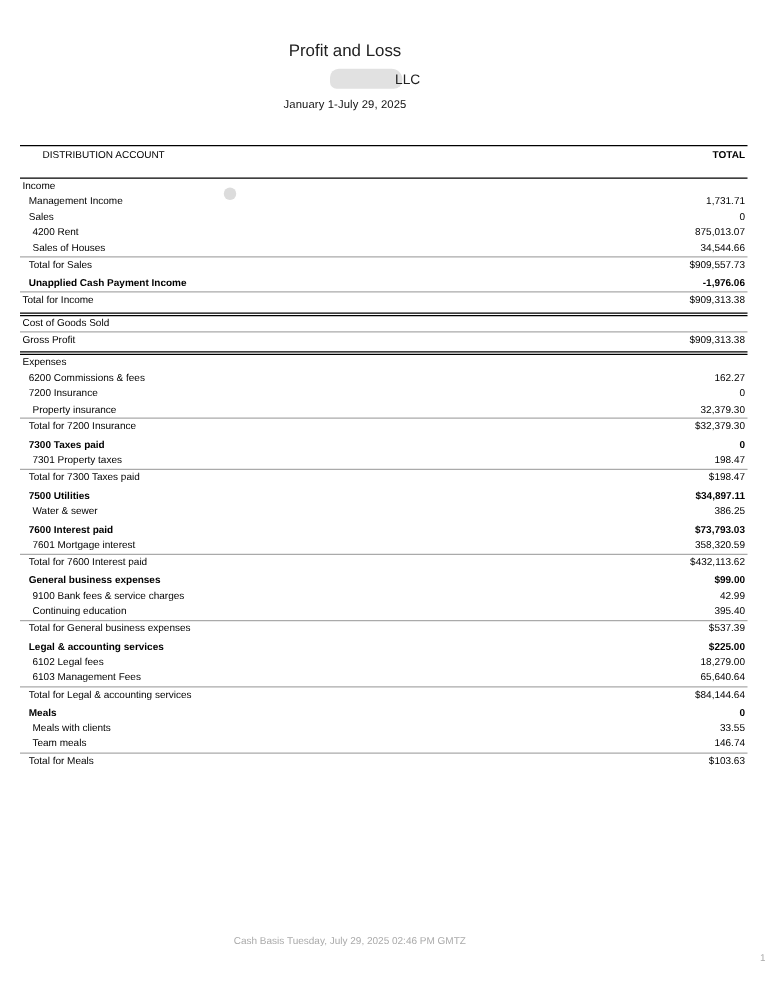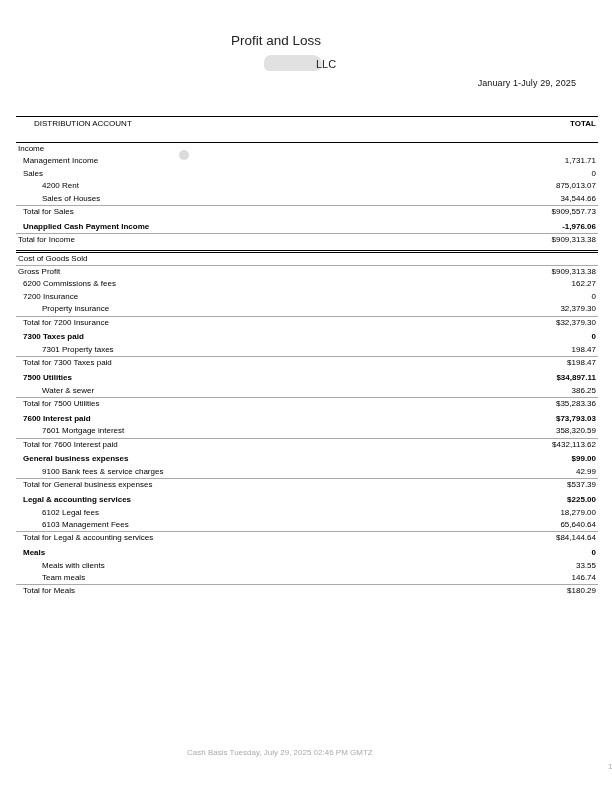--- a/index.html
+++ b/index.html
@@ -3,34 +3,34 @@
 <meta charset="utf-8">
 <style>
   html, body { margin: 0; padding: 0; background: #ffffff; }
   body { width: 612px; height: 792px; position: relative; overflow: hidden;
          font-family: "Liberation Sans", "DejaVu Sans", sans-serif; color: #000; }
   .title { position: absolute; top: 33px; left: 0; width: 552px; text-align: center;
            font-size: 13.5px; color: #222; }
   .redact { position: absolute; top: 55px; left: 264px; width: 58px; height: 16px;
             background: #e1e1e1; border-radius: 8px 10px 8px 6px; }
   .company-suffix { position: absolute; top: 58px; left: 316px; font-size: 11px; color: #222; }
-  .period { position: absolute; top: 78px; left: 0; width: 552px; text-align: right;
-            font-size: 9px; font-weight: normal; color: #111; letter-spacing: 0.1px; padding-left: 24px; }
+  .period { position: absolute; top: 78px; left: 0; width: 552px; text-align: center;
+            font-size: 9px; font-weight: normal; color: #111; letter-spacing: 0.1px; }
 
   .report { position: absolute; top: 116px; left: 16px; width: 582px; }
   .hdr { border-top: 1px solid #000; height: 25px; position: relative; font-size: 8px; }
   .hdr .acct { position: absolute; left: 2px; top: 2px; padding-left: 16px; }
   .hdr .tot { position: absolute; right: 2px; top: 2px; font-weight: bold; }
   .hdr-rule { border-top: 1px solid #000; }
 
   .row { position: relative; height: 12.4px; font-size: 8px; line-height: 12px; }
   .row .lbl { position: absolute; left: 2px; white-space: nowrap; }
   .row .val { position: absolute; right: 2px; white-space: nowrap; }
   .row.d1 .lbl { left: 7px; }
-  .row.d2 .lbl { left: 10px; margin-left: 16px; }
+  .row.d2 .lbl { left: 10px; }
   .row.total { border-top: 1px solid #aaa; }
   .row.gap { margin-top: 2.5px; font-weight: bold; }
   .row.double { border-top: 3px double #000; }
   .row.section-sep { margin-top: 3px; }
 
   .dot { position: absolute; top: 150px; left: 179px; width: 10px; height: 10px;
          border-radius: 50%; background: #dcdcdc; }
 
   .footer { position: absolute; top: 748px; left: 187px; font-size: 8px; color: #aaa; }
   .pageno { position: absolute; top: 762px; left: 581px; font-size: 8px; color: #aaa; margin-left: 27px; }
@@ -83,20 +83,24 @@
         <span class="val">$909,313.38</span>
       </div>
       <div class="row double section-sep">
         <span class="lbl">Cost of Goods Sold</span>
         <span class="val"></span>
       </div>
       <div class="row total">
         <span class="lbl">Gross Profit</span>
         <span class="val">$909,313.38</span>
       </div>
+      <div class="row double section-sep">
+        <span class="lbl">Expenses</span>
+        <span class="val"></span>
+      </div>
       <div class="row d1">
         <span class="lbl">6200 Commissions &amp; fees</span>
         <span class="val">162.27</span>
       </div>
       <div class="row d1">
         <span class="lbl">7200 Insurance</span>
         <span class="val">0</span>
       </div>
       <div class="row d2">
         <span class="lbl">Property insurance</span>
@@ -119,44 +123,44 @@
         <span class="val">$198.47</span>
       </div>
       <div class="row d1 gap">
         <span class="lbl">7500 Utilities</span>
         <span class="val">$34,897.11</span>
       </div>
       <div class="row d2">
         <span class="lbl">Water &amp; sewer</span>
         <span class="val">386.25</span>
       </div>
-      <div class="row d1 total">
-        <span class="lbl">Total for 7500 Utilities</span>
-        <span class="val">$35,283.36</span>
-      </div>
       <div class="row d1 gap">
         <span class="lbl">7600 Interest paid</span>
         <span class="val">$73,793.03</span>
       </div>
       <div class="row d2">
         <span class="lbl">7601 Mortgage interest</span>
         <span class="val">358,320.59</span>
       </div>
       <div class="row d1 total">
         <span class="lbl">Total for 7600 Interest paid</span>
         <span class="val">$432,113.62</span>
       </div>
       <div class="row d1 gap">
         <span class="lbl">General business expenses</span>
         <span class="val">$99.00</span>
       </div>
       <div class="row d2">
         <span class="lbl">9100 Bank fees &amp; service charges</span>
         <span class="val">42.99</span>
       </div>
+      <div class="row d2">
+        <span class="lbl">Continuing education</span>
+        <span class="val">395.40</span>
+      </div>
       <div class="row d1 total">
         <span class="lbl">Total for General business expenses</span>
         <span class="val">$537.39</span>
       </div>
       <div class="row d1 gap">
         <span class="lbl">Legal &amp; accounting services</span>
         <span class="val">$225.00</span>
       </div>
       <div class="row d2">
         <span class="lbl">6102 Legal fees</span>
@@ -177,21 +181,21 @@
       <div class="row d2">
         <span class="lbl">Meals with clients</span>
         <span class="val">33.55</span>
       </div>
       <div class="row d2">
         <span class="lbl">Team meals</span>
         <span class="val">146.74</span>
       </div>
       <div class="row d1 total">
         <span class="lbl">Total for Meals</span>
-        <span class="val">$180.29</span>
+        <span class="val">$103.63</span>
       </div>
     </div>
 </div>
 
 <div class="dot"></div>
 
 <div class="footer">Cash Basis  Tuesday, July 29, 2025 02:46 PM GMTZ</div>
 <div class="pageno">1/2</div>
 
 </body></html>

